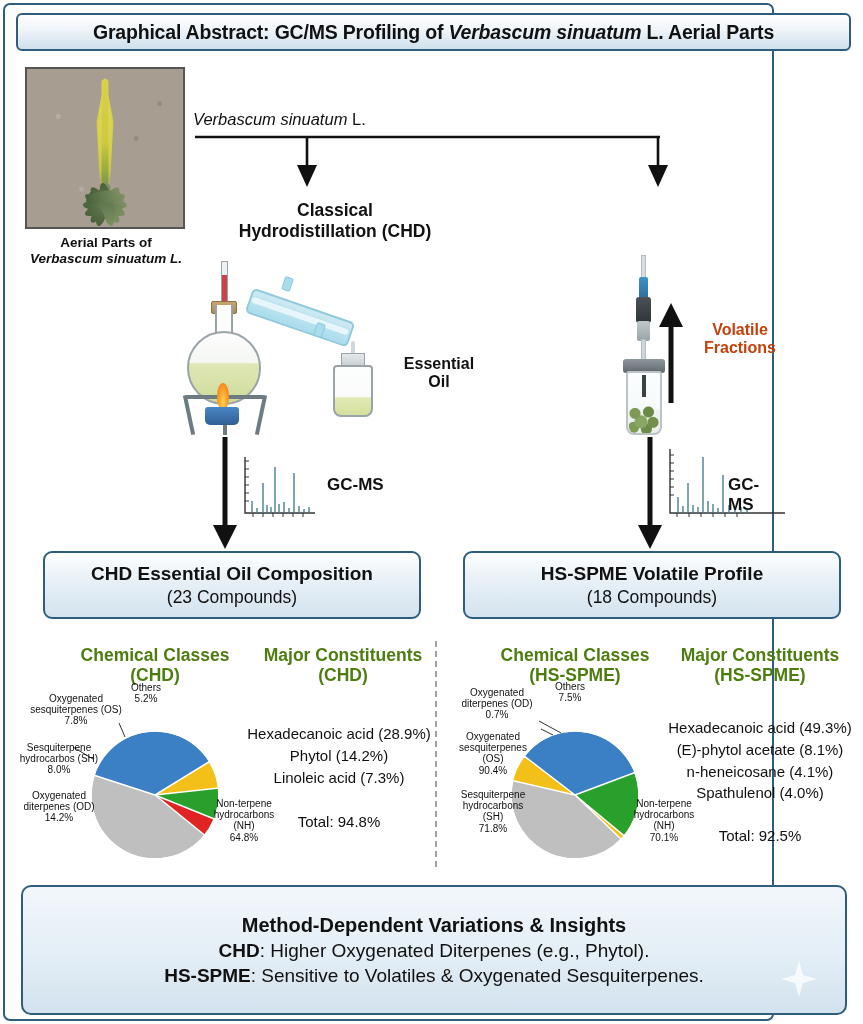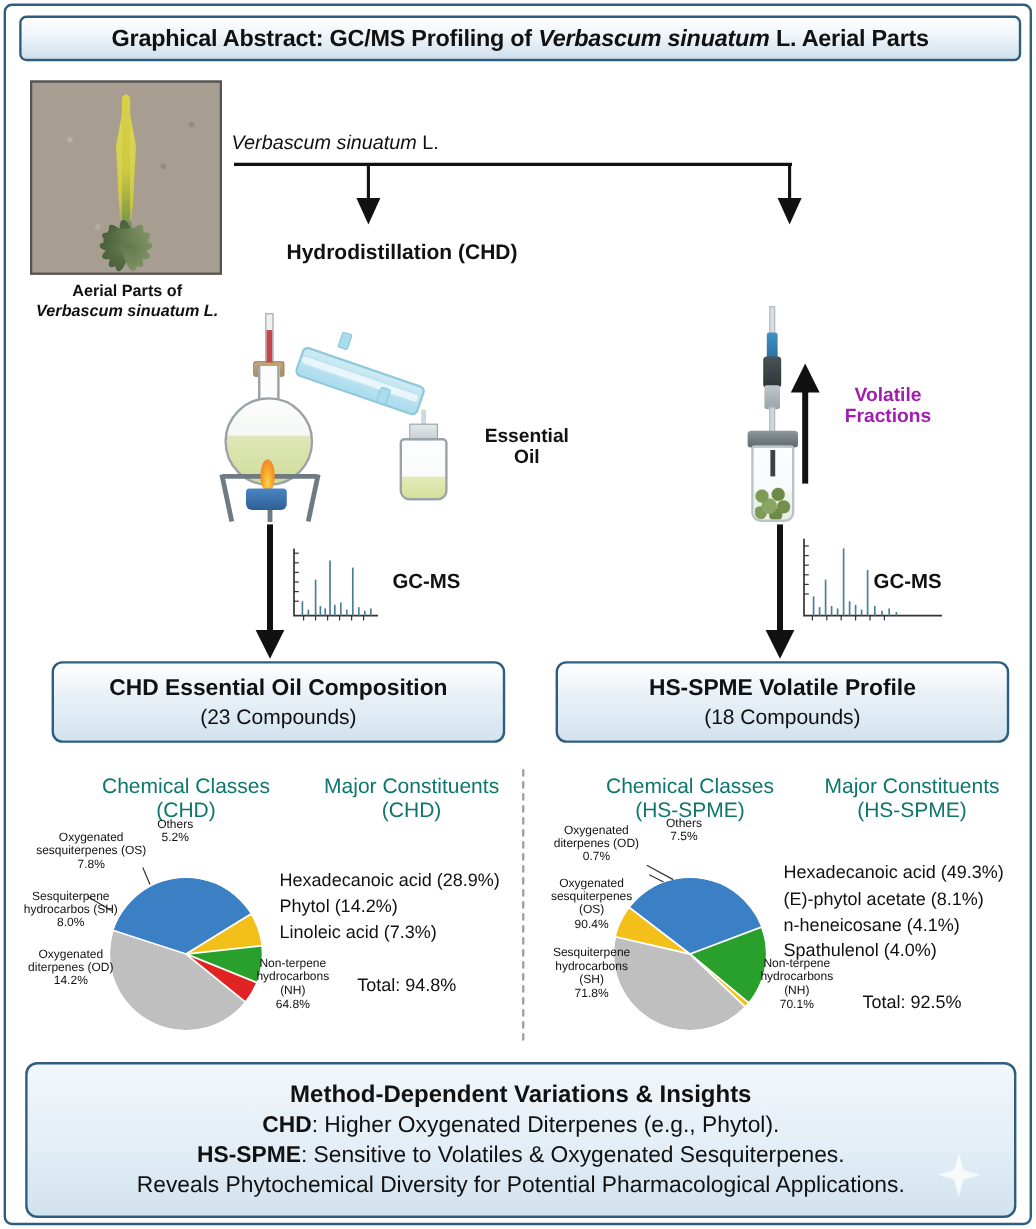--- a/index.html
+++ b/index.html
@@ -4,21 +4,21 @@
 <style>
   * { box-sizing: border-box; margin: 0; padding: 0; }
   body {
     width: 863px; height: 1024px;
     background: #ffffff;
     font-family: "Liberation Sans", sans-serif;
     overflow: hidden;
   }
   .frame {
     position: absolute; left: 3px; top: 3px;
-    width: 857px; height: 1018px;
+    width: 771px; height: 1018px;
     border: 2px solid #2e5d7d;
     border-radius: 7px;
     background: #ffffff;
   }
   
   .title-box {
     position: absolute; left: 11px; top: 8px;
     width: 835px; height: 38px;
     border: 2px solid #2e5d7d;
     border-radius: 6px;
@@ -188,48 +188,48 @@
       radial-gradient(circle at 20% 30%, #7f9a54 0 5px, transparent 6px),
       radial-gradient(circle at 65% 25%, #6c8a47 0 5px, transparent 6px),
       radial-gradient(circle at 40% 60%, #8aa663 0 6px, transparent 7px),
       radial-gradient(circle at 80% 62%, #748f4c 0 5px, transparent 6px),
       radial-gradient(circle at 15% 80%, #7d9a56 0 5px, transparent 6px),
       radial-gradient(circle at 58% 86%, #6d8b48 0 5px, transparent 6px);
     border-radius: 0 0 6px 6px;
   }
   .vf-label {
     position: absolute; left: 680px; top: 316px; width: 110px;
-    text-align: center; font-size: 16px; font-weight: bold; color: #a21caf; line-height: 1.15;
+    text-align: center; font-size: 16px; font-weight: bold; color: #c2410c; line-height: 1.15;
   }
   
   .gcms-label {
     position: absolute; font-size: 17px; font-weight: bold; color: #111;
   }
   
   .resbox {
     position: absolute; height: 68px;
     border: 2px solid #2e5d7d; border-radius: 9px;
     background: linear-gradient(180deg,#ffffff 0%,#e9f1f7 40%,#d3e3ef 100%);
     display: flex; flex-direction: column; align-items: center; justify-content: center;
   }
   .resbox .l1 { font-size: 19px; font-weight: bold; color:#111; }
   .resbox .l2 { font-size: 17.5px; color:#111; margin-top: 2px;}
   .rb-chd { left: 38px; top: 546px; width: 378px; }
   .rb-spme { left: 458px; top: 546px; width: 378px; }
   
   .sec-title {
     position: absolute; text-align: center; font-size: 17.5px;
-    font-weight: normal; color: #0f766e; line-height: 1.15;
+    font-weight: bold; color: #4d7c0f; line-height: 1.15;
   }
   .pie-lab {
     position: absolute; font-size: 10px; color: #111; text-align: center;
     line-height: 1.12;
   }
   .consts {
-    position: absolute; font-size: 15px; color: #111;
+    position: absolute; text-align: center; font-size: 15px; color: #111;
     line-height: 1.45;
   }
   .total { position: absolute; text-align: center; font-size: 15px; color: #111; }
   .divider {
     position: absolute; left: 430px; top: 636px; width: 0; height: 226px;
     border-left: 2px dashed #9aa3a8;
   }
   
   .concl {
     position: absolute; left: 16px; top: 880px; width: 826px; height: 130px;
@@ -383,20 +383,21 @@
       <path d="M0,0 L0,-64 A64,64 0 0,0 -2.5,64 Z" transform="rotate(307.5)" fill="#f3c019" stroke="#fff" stroke-width="1.5"></path>
 
       <path d="M0,0 L0,-64 A64,64 0 0,0 -32.7,55.0 Z" transform="rotate(283)" fill="#bfbfbf" stroke="#fff" stroke-width="1.5"></path>
       <circle r="64" cx="0" cy="0" fill="none" stroke="#ffffff" stroke-width="1.5"></circle>
       <path d="M-14,-62 L-36,-74" stroke="#333" stroke-width="1" fill="none"></path>
       <path d="M-22,-60 L-34,-66" stroke="#333" stroke-width="1" fill="none"></path>
     </g>
   </svg>
 
   <div class="method m-chd">
+    <div>Classical</div>
     <div>Hydrodistillation (CHD)</div>
   </div>
 
   <div class="app-chd">
     <div class="thermo"></div>
     <div class="cork"></div>
     <div class="flask-neck"></div>
     <div class="flask"></div>
     <div class="condenser"></div>
     <div class="cond-inner"></div>
@@ -534,19 +535,18 @@
     <div>Spathulenol (4.0%)</div>
   </div>
   <div class="total" style="left:648px; top:822px; width:214px;">Total: 92.5%</div>
 
   <div class="divider"></div>
 
   <div class="concl">
     <div class="h">Method-Dependent Variations &amp; Insights</div>
     <div class="r"><b>CHD</b><span>: Higher Oxygenated Diterpenes (e.g., Phytol).</span></div>
     <div class="r"><b>HS-SPME</b><span>: Sensitive to Volatiles &amp; Oxygenated Sesquiterpenes.</span></div>
-    <div class="r">Reveals Phytochemical Diversity for Potential Pharmacological Applications.</div>
     <svg class="sparkle" viewBox="0 0 40 40">
       <path d="M20,2 L24,16 L38,20 L24,24 L20,38 L16,24 L2,20 L16,16 Z" fill="#ffffff" opacity="0.9"></path>
     </svg>
   </div>
 
 </div>
 
 </body></html>

